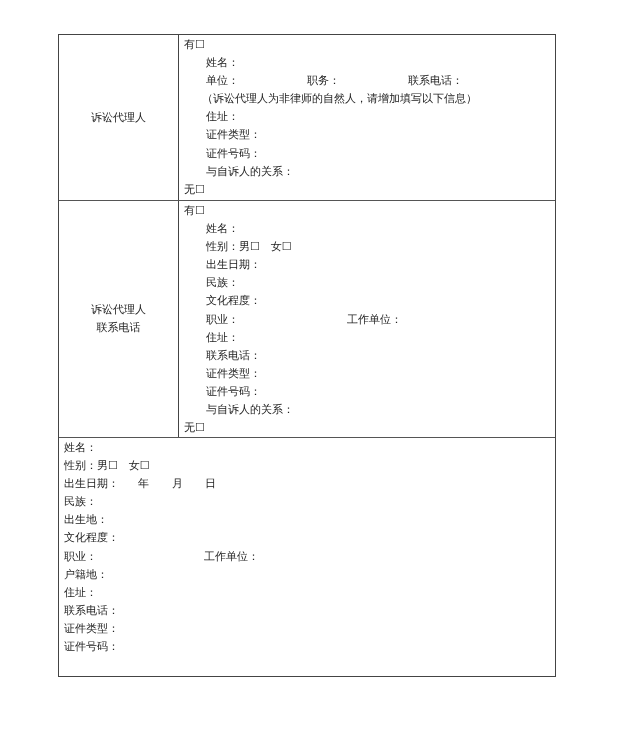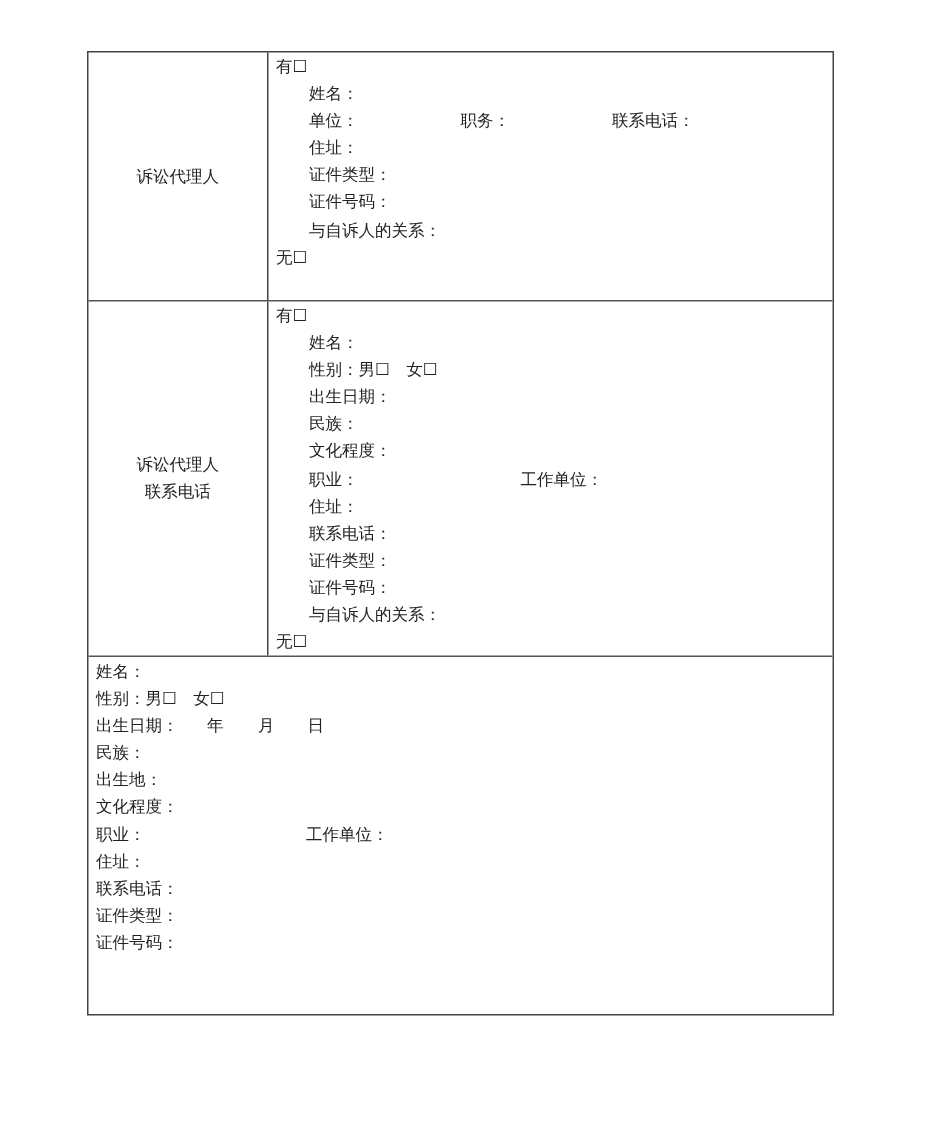--- a/index.html
+++ b/index.html
@@ -27,20 +27,21 @@
   <div class="row r1">
     <div class="label">诉讼代理人</div>
     <div class="content">
       <div class="line">有☐</div>
       <div class="line ind">姓名：</div>
       <div class="line ind">
         <span>单位：</span>
         <span class="abs" style="left:123px">职务：</span>
         <span class="abs" style="left:224px">联系电话：</span>
       </div>
+      <div class="line" style="padding-left:18px">（诉讼代理人为非律师的自然人，请增加填写以下信息）</div>
       <div class="line ind">住址：</div>
       <div class="line ind">证件类型：</div>
       <div class="line ind">证件号码：</div>
       <div class="line ind">与自诉人的关系：</div>
       <div class="line">无☐</div>
     </div>
   </div>
 
   <div class="row r2">
     <div class="label">
@@ -79,20 +80,21 @@
         <span class="abs" style="left:108px">月</span>
         <span class="abs" style="left:141px">日</span>
       </div>
       <div class="line">民族：</div>
       <div class="line">出生地：</div>
       <div class="line">文化程度：</div>
       <div class="line">
         <span>职业：</span>
         <span class="abs" style="left:140px">工作单位：</span>
       </div>
+      <div class="line">户籍地：</div>
       <div class="line">住址：</div>
       <div class="line">联系电话：</div>
       <div class="line">证件类型：</div>
       <div class="line">证件号码：</div>
     </div>
   </div>
 
 
 </div>
 

